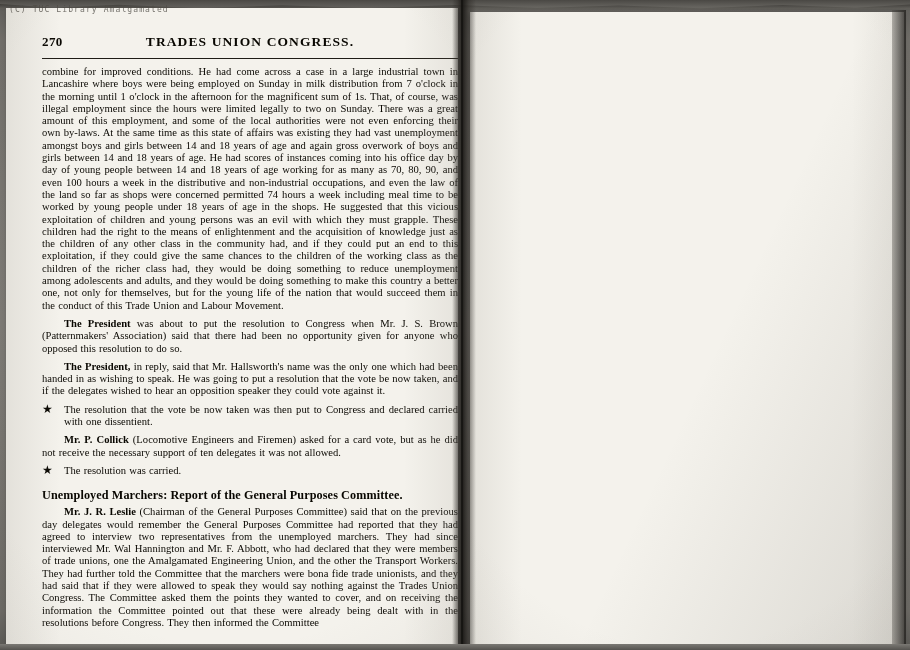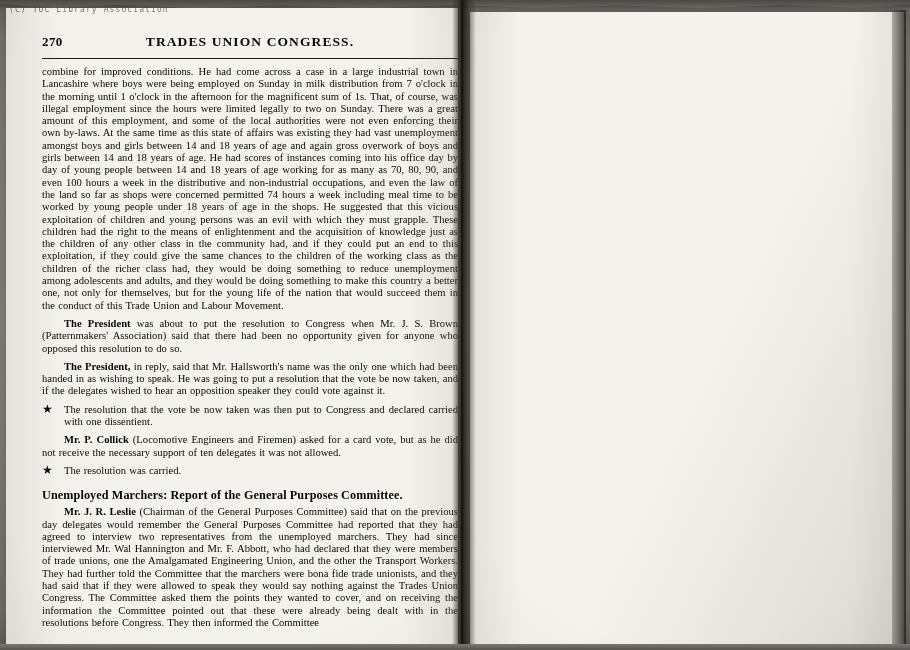--- a/index.html
+++ b/index.html
@@ -133,14 +133,14 @@
   </div>
 
   <div class="smudge smudge-rt"></div>
 
   <div class="gutter"></div>
   <div class="gutter-line"></div>
   <div class="edge-right"></div>
 
   <div class="board-bottom"></div>
 
-  <div id="watermark">(C) TUC Library Association</div>
+  <div id="watermark">(C) TUC Library Amalgamated</div>
 </div>
 
 </body></html>

